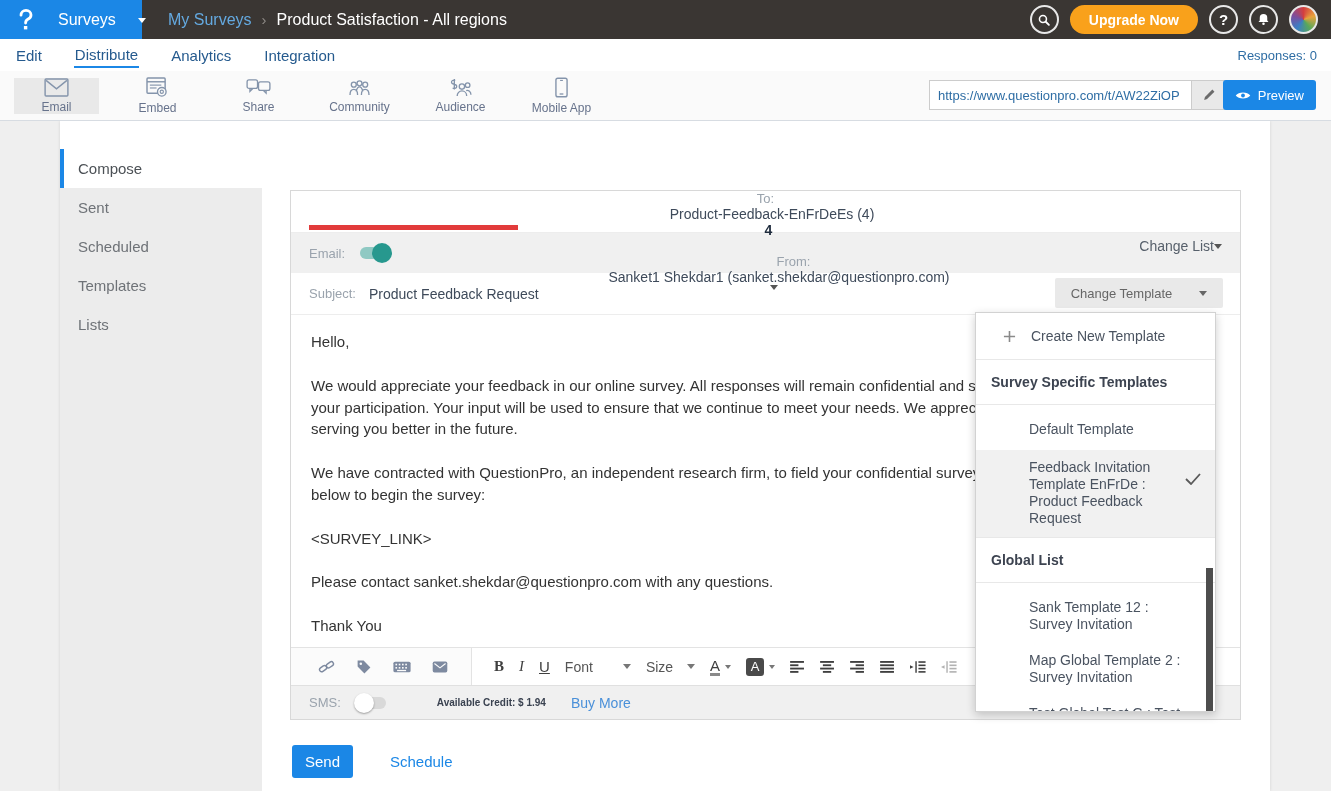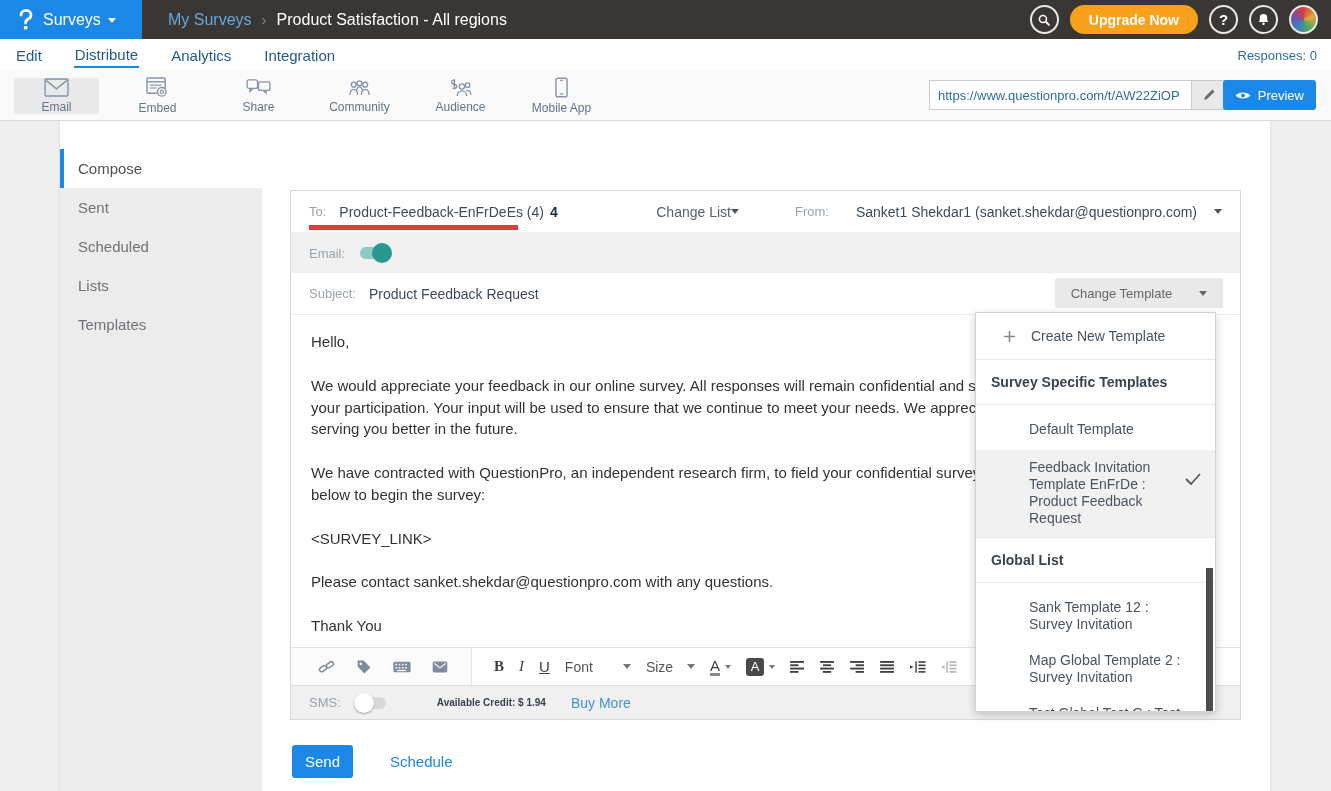--- a/index.html
+++ b/index.html
@@ -1,21 +1,21 @@
 <!DOCTYPE html>
 <html><head>
 <meta charset="utf-8">
 <style>
   html,body{margin:0;padding:0;}
   body{width:1331px;height:791px;position:relative;overflow:hidden;
        font-family:"Liberation Sans",sans-serif;background:#efefef;}
   svg{display:block}
   
   .topbar{position:absolute;top:0;left:0;width:100%;height:39px;background:#3a3633;display:flex;align-items:center;z-index:30;}
-  .brand{width:142px;height:39px;background:#1b87e6;display:flex;align-items:center;gap:7px;padding-left:16px;box-sizing:border-box;color:#fff;cursor:pointer;}
+  .brand{width:142px;height:39px;background:#1b87e6;display:flex;align-items:center;gap:22px;padding-left:16px;box-sizing:border-box;color:#fff;cursor:pointer;}
   .brand-label{font-size:16px;color:#fff;}
   .caret{display:inline-block;width:0;height:0;border-left:4px solid transparent;border-right:4px solid transparent;border-top:5px solid currentColor;}
   .brand .caret{margin-top:2px;border-top-color:#fff;}
   .breadcrumb{display:flex;align-items:center;gap:10px;margin-left:26px;font-size:16px;}
   .bc-parent{color:#64a9e0;cursor:pointer;}
   .bc-sep{color:#8f8b87;font-size:15px;}
   .bc-current{color:#fff;}
   .top-actions{margin-left:auto;display:flex;align-items:center;gap:11px;padding-right:13px;}
   .circle-btn{width:29px;height:29px;border-radius:50%;border:2px solid #e8e8e8;box-sizing:border-box;display:flex;align-items:center;justify-content:center;color:#fff;font-size:15px;font-weight:bold;cursor:pointer;background:transparent;}
   .upgrade-btn{height:29px;border-radius:15px;background:#f9a11b;color:#fff;font-size:14px;font-weight:bold;border:none;padding:0 19px;cursor:pointer;font-family:"Liberation Sans",sans-serif;}
@@ -36,21 +36,21 @@
   .preview-btn{position:absolute;right:15px;top:9px;height:30px;background:#1b87e6;color:#fff;border:none;border-radius:3px;font-size:13px;display:flex;align-items:center;gap:7px;padding:0 12px;cursor:pointer;font-family:"Liberation Sans",sans-serif;}
   
   .page{position:absolute;top:121px;left:0;right:0;bottom:0;background:#efefef;}
   .card{position:absolute;left:60px;top:0;bottom:0;width:1210px;background:#fff;box-shadow:0 0 3px rgba(0,0,0,.12);}
   .sidebar{position:absolute;left:0;top:28px;bottom:0;width:202px;background:#ececec;}
   .side-item{height:39px;line-height:39px;padding-left:18px;font-size:15px;color:#6e7277;cursor:pointer;}
   .side-item.active{background:#fff;border-left:4px solid #1b87e6;padding-left:14px;color:#4c5156;}
   
   .compose-panel{position:absolute;left:230px;top:69px;width:951px;background:#fff;border:1px solid #d8d8d8;box-sizing:border-box;}
   .field-label{font-size:13px;color:#9aa3ad;}
-  .to-row{height:41px;display:flex;align-items:center;padding:0 18px;border-bottom:1px solid #ededed;position:relative;}
+  .to-row{height:41px;display:flex;align-items:center;padding:0 18px;border-bottom:1px solid #ededed;position:relative;flex-direction:column;}
   .to-value{font-size:14px;color:#3e4a5a;margin-left:13px;cursor:pointer;}
   .to-count{font-size:14px;font-weight:bold;color:#1f2c3d;margin-left:6px;}
   .red-bar{position:absolute;left:18px;bottom:2px;width:209px;height:5px;background:#e23b3b;}
   .change-list{margin-left:auto;display:flex;align-items:center;color:#57606b;font-size:14px;cursor:pointer;}
   .change-list .caret{color:#555;}
   .from-label{margin-left:56px;}
   .from-value{margin-left:27px;font-size:14px;color:#3e4a5a;cursor:pointer;}
   .from-caret{margin-left:17px;color:#555;}
   .email-row{height:40px;background:#f0f0f0;display:flex;align-items:center;padding:0 18px;}
   .toggle{position:relative;width:30px;height:12px;border-radius:6px;margin-left:15px;cursor:pointer;}
@@ -239,22 +239,22 @@
   </button>
 </div>
 
 <div class="page">
   <div class="card">
 
     <div class="sidebar">
       <div class="side-item active">Compose</div>
       <div class="side-item">Sent</div>
       <div class="side-item">Scheduled</div>
+      <div class="side-item">Templates</div>
       <div class="side-item">Lists</div>
-      <div class="side-item">Templates</div>
     </div>
 
     <div class="compose-panel">
 
       <div class="to-row">
         <span class="field-label">To:</span>
         <span class="to-value">Product-Feedback-EnFrDeEs (4)</span>
         <span class="to-count">4</span>
         <span class="red-bar"></span>
         <span class="change-list">

